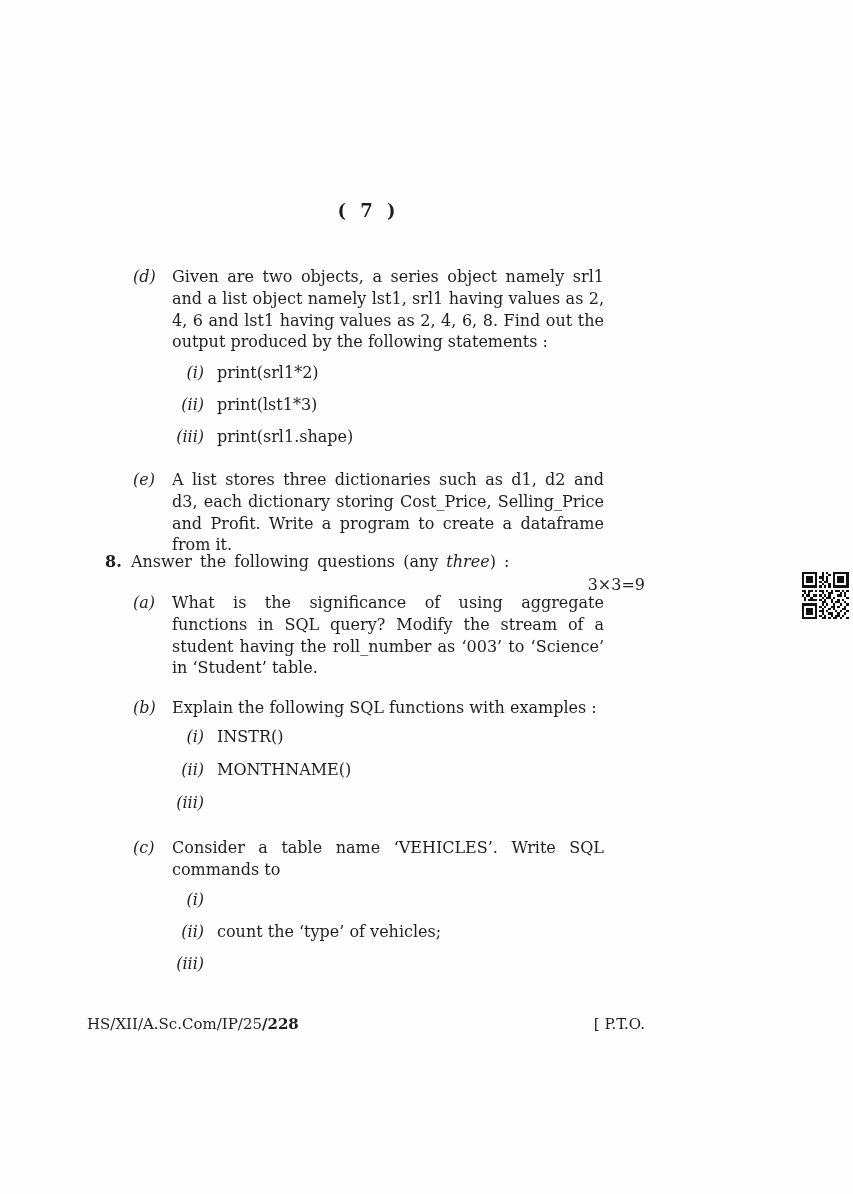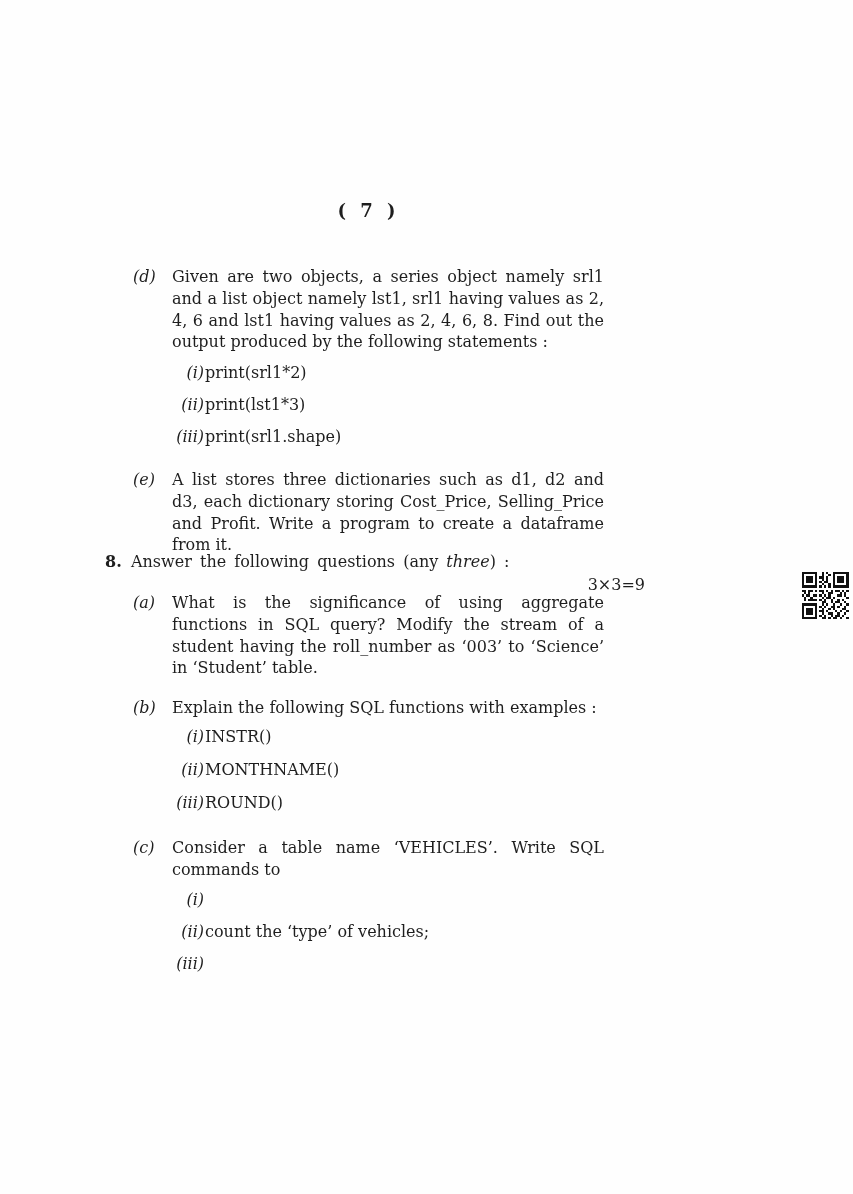--- a/index.html
+++ b/index.html
@@ -25,21 +25,21 @@
   .part { left:133px; width:471px; display:flex; font-size:16px; line-height:21.8px; }
   .part-label { width:39px; flex-shrink:0; font-style:italic; }
   .part-body  { width:432px; text-align:justify; }
 
   
   .subs { left:133px; width:471px; font-size:16px; line-height:22px; }
   .sub-row { display:flex; }
   .sub-row.gap { margin-bottom:10px; }
   .sub-row.gap-b { margin-bottom:11px; }
   .sub-label { width:71px; flex-shrink:0; text-align:right; font-style:italic; }
-  .sub-text { margin-left:1px; width:391px; text-align:justify; }
+  .sub-text { margin-left:13px; width:391px; text-align:justify; }
 
   
   .qrow { top:551px; left:105px; width:540px; display:flex; font-size:16px; line-height:22px; }
   .q-num { width:26px; flex-shrink:0; font-weight:bold; }
   .q-text { flex:1; word-spacing:3px; }
   .q-marks { flex-shrink:0;margin-top:23px; }
   .it { font-style:italic;margin-top:8px; }
 
   
   .footer {
@@ -105,21 +105,20 @@
     <div class="sub-row gap-b">
       <div class="sub-label">(i)</div>
       <div class="sub-text">INSTR()</div>
     </div>
     <div class="sub-row gap-b">
       <div class="sub-label">(ii)</div>
       <div class="sub-text">MONTHNAME()</div>
     </div>
     <div class="sub-row">
       <div class="sub-label">(iii)</div>
-      <div class="sub-text">ROUND()</div>
     </div>
   </div>
 
   <div class="abs part" style="top:837px;">
     <div class="part-label">(c)</div>
     <div class="part-body">Consider a table name ‘VEHICLES’. Write SQL commands to</div>
   </div>
 
   <div class="abs subs" style="top:889px;">
     <div class="sub-row gap">
@@ -234,14 +233,18 @@
           <rect x="18" y="19" width="1" height="1"></rect>
         <rect x="9" y="20" width="2" height="1"></rect>
           <rect x="12" y="20" width="1" height="1"></rect>
           <rect x="14" y="20" width="2" height="1"></rect>
           <rect x="17" y="20" width="1" height="1"></rect>
           <rect x="20" y="20" width="1" height="1"></rect>
       </g>
     </svg>
   </div>
 
+  <div class="abs footer">
+    <div><span>HS/XII/A.Sc.Com/IP/25</span><span class="bold">/228</span></div>
+    <div>[ P.T.O.</div>
+  </div>
 
 </div>
 
 </body></html>

